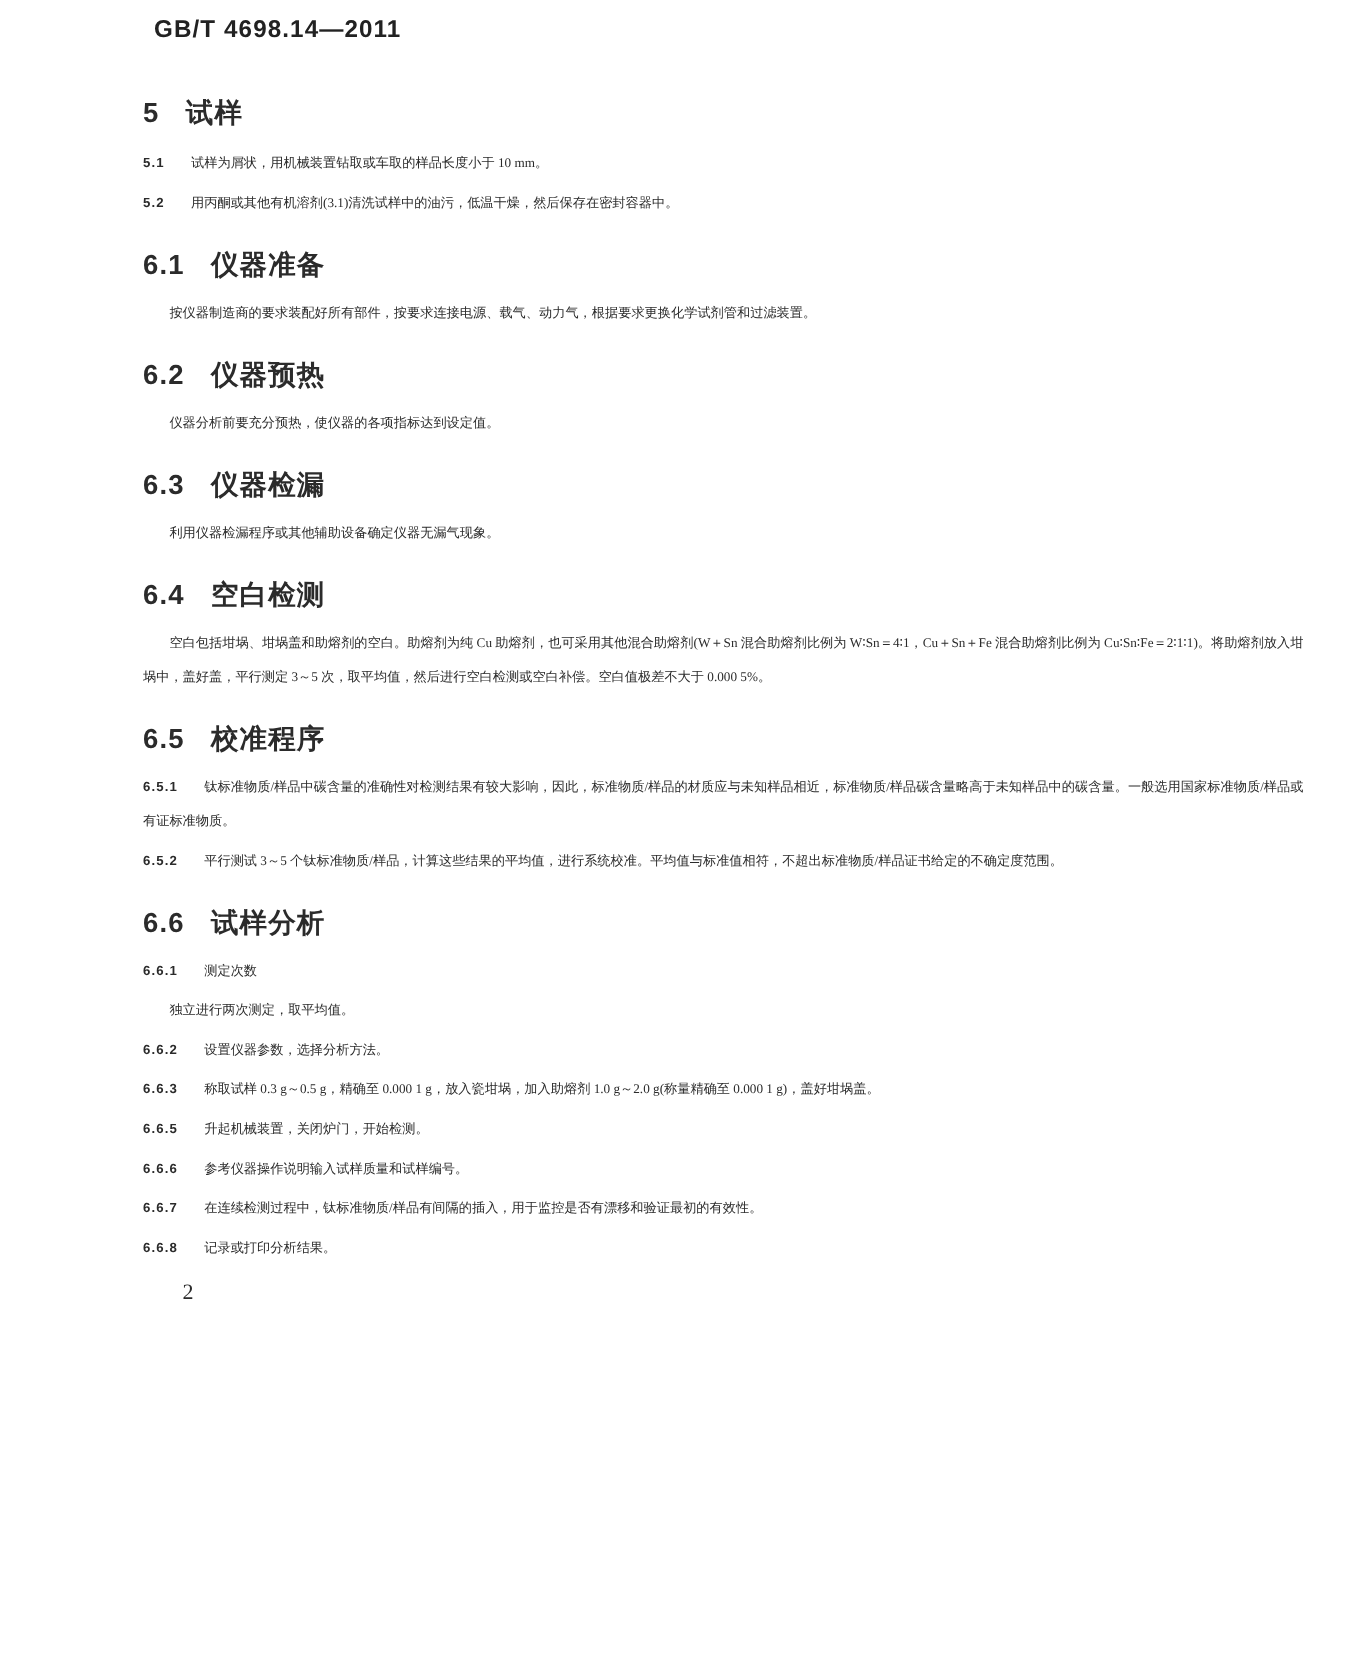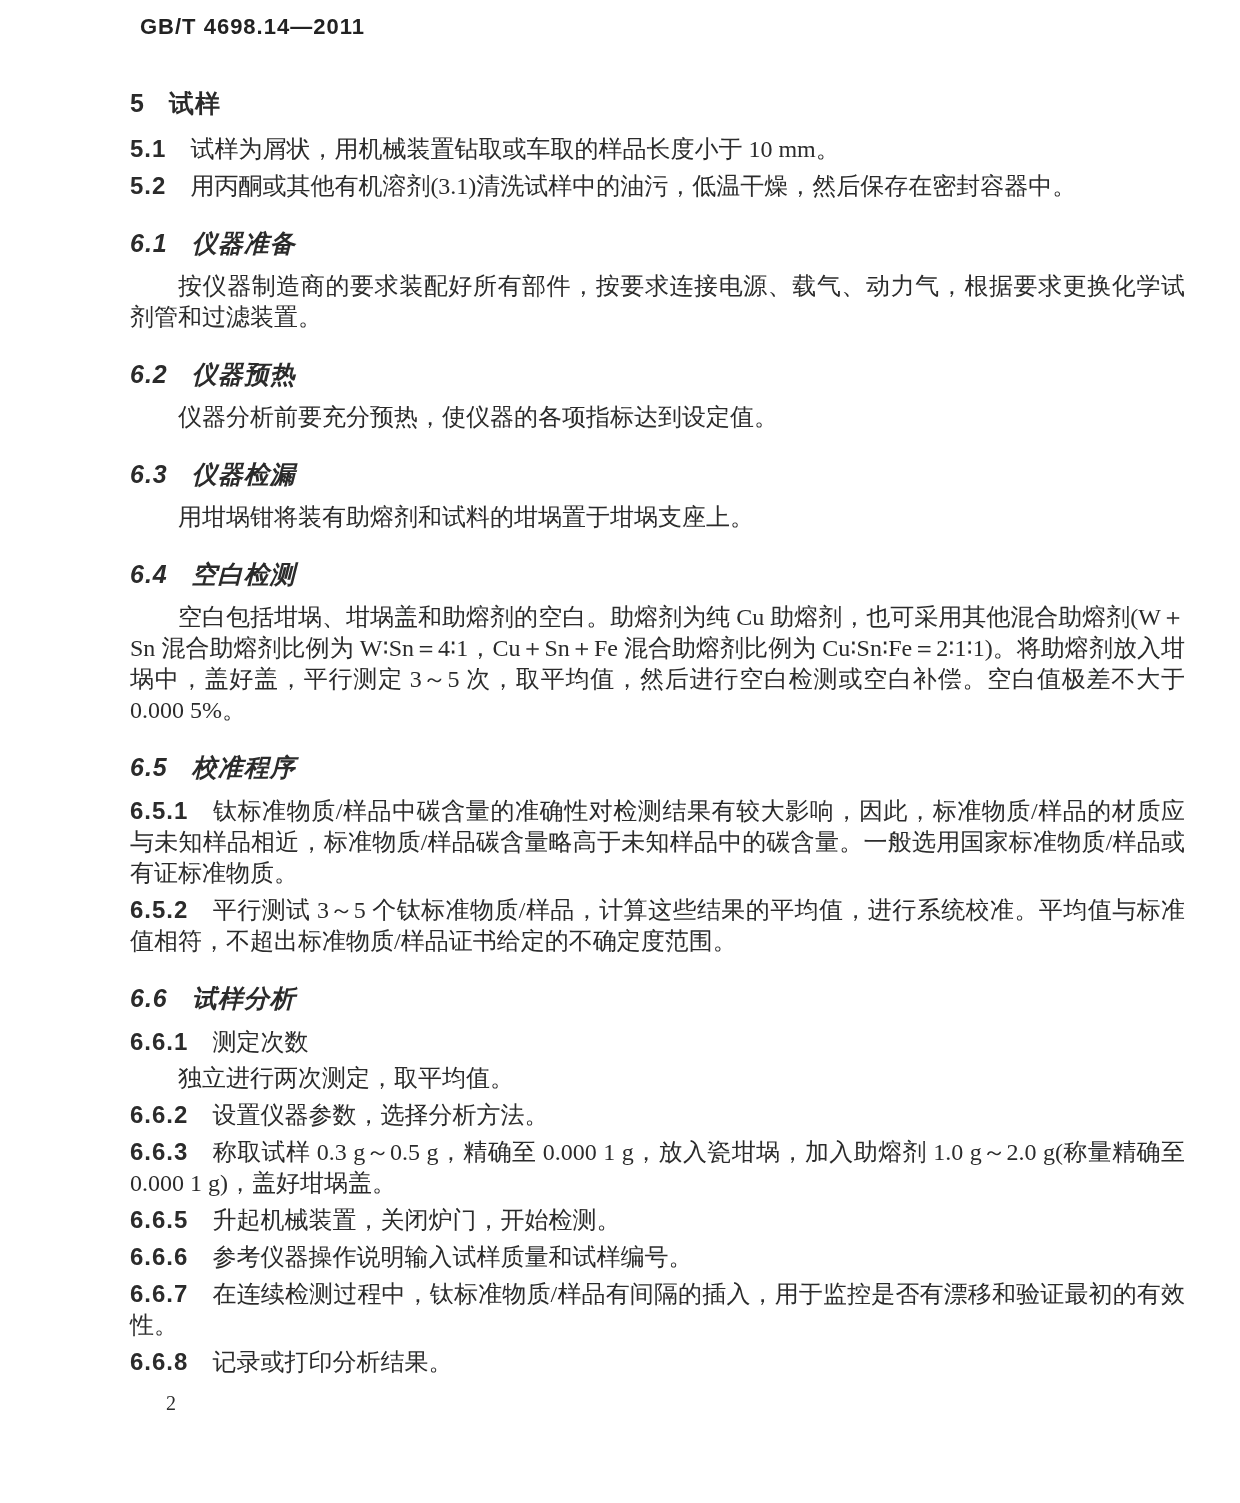--- a/index.html
+++ b/index.html
@@ -23,42 +23,42 @@
     font-weight: bold;
     font-size: 22px;
     letter-spacing: 1px;
     color: #222;
     margin: 0 0 0 10px;
   }
   .doc-body {
     margin-top: 0;
   }
   .block {
-    font-size: 24px;
+    font-size: 12px;
     line-height: 31px;
     text-align: justify;
     color: #2b2b2b;
   }
   .block .num {
     font-family: "Liberation Sans", "DejaVu Sans", sans-serif;
     font-weight: bold;
     letter-spacing: 1px;
     margin-right: 24px;
   }
   .h1, .h2 {
     font-family: "Liberation Sans", "DejaVu Sans", sans-serif;
     font-weight: bold;
     font-size: 25px;
     text-align: left;
   }
   .h1 .txt, .h2 .txt {
     letter-spacing: 1px;
   }
   .h1 { margin: 34px 0 14px 0; }
-  .h2 { margin: 26px 0 12px 0; font-style: italic; }
+  .h2 { margin: 26px 0 12px 0; }
   .h1:first-child { margin-top: 48px; }
   .clause { margin: 5px 0; }
   .para {
     margin: 5px 0;
     text-indent: 2em;
   }
   .page-number {
     font-size: 20px;
     color: #2b2b2b;
     margin: 14px 0 0 36px;
@@ -73,21 +73,21 @@
 
   <div class="doc-body">
       <div class="block h1"><span class="num">5</span><span class="txt">试样</span></div>
       <div class="block clause"><span class="num">5.1</span><span class="txt">试样为屑状，用机械装置钻取或车取的样品长度小于 10 mm。</span></div>
       <div class="block clause"><span class="num">5.2</span><span class="txt">用丙酮或其他有机溶剂(3.1)清洗试样中的油污，低温干燥，然后保存在密封容器中。</span></div>
       <div class="block h2"><span class="num">6.1</span><span class="txt">仪器准备</span></div>
       <div class="block para"><span class="txt">按仪器制造商的要求装配好所有部件，按要求连接电源、载气、动力气，根据要求更换化学试剂管和过滤装置。</span></div>
       <div class="block h2"><span class="num">6.2</span><span class="txt">仪器预热</span></div>
       <div class="block para"><span class="txt">仪器分析前要充分预热，使仪器的各项指标达到设定值。</span></div>
       <div class="block h2"><span class="num">6.3</span><span class="txt">仪器检漏</span></div>
-      <div class="block para"><span class="txt">用坩埚钳将装有助熔剂和试料的坩埚置于坩埚支座上。</span></div>
+      <div class="block para"><span class="txt">利用仪器检漏程序或其他辅助设备确定仪器无漏气现象。</span></div>
       <div class="block h2"><span class="num">6.4</span><span class="txt">空白检测</span></div>
       <div class="block para"><span class="txt">空白包括坩埚、坩埚盖和助熔剂的空白。助熔剂为纯 Cu 助熔剂，也可采用其他混合助熔剂(W＋Sn 混合助熔剂比例为 W∶Sn＝4∶1，Cu＋Sn＋Fe 混合助熔剂比例为 Cu∶Sn∶Fe＝2∶1∶1)。将助熔剂放入坩埚中，盖好盖，平行测定 3～5 次，取平均值，然后进行空白检测或空白补偿。空白值极差不大于 0.000 5%。</span></div>
       <div class="block h2"><span class="num">6.5</span><span class="txt">校准程序</span></div>
       <div class="block clause"><span class="num">6.5.1</span><span class="txt">钛标准物质/样品中碳含量的准确性对检测结果有较大影响，因此，标准物质/样品的材质应与未知样品相近，标准物质/样品碳含量略高于未知样品中的碳含量。一般选用国家标准物质/样品或有证标准物质。</span></div>
       <div class="block clause"><span class="num">6.5.2</span><span class="txt">平行测试 3～5 个钛标准物质/样品，计算这些结果的平均值，进行系统校准。平均值与标准值相符，不超出标准物质/样品证书给定的不确定度范围。</span></div>
       <div class="block h2"><span class="num">6.6</span><span class="txt">试样分析</span></div>
       <div class="block clause"><span class="num">6.6.1</span><span class="txt">测定次数</span></div>
       <div class="block para"><span class="txt">独立进行两次测定，取平均值。</span></div>
       <div class="block clause"><span class="num">6.6.2</span><span class="txt">设置仪器参数，选择分析方法。</span></div>
       <div class="block clause"><span class="num">6.6.3</span><span class="txt">称取试样 0.3 g～0.5 g，精确至 0.000 1 g，放入瓷坩埚，加入助熔剂 1.0 g～2.0 g(称量精确至 0.000 1 g)，盖好坩埚盖。</span></div>

